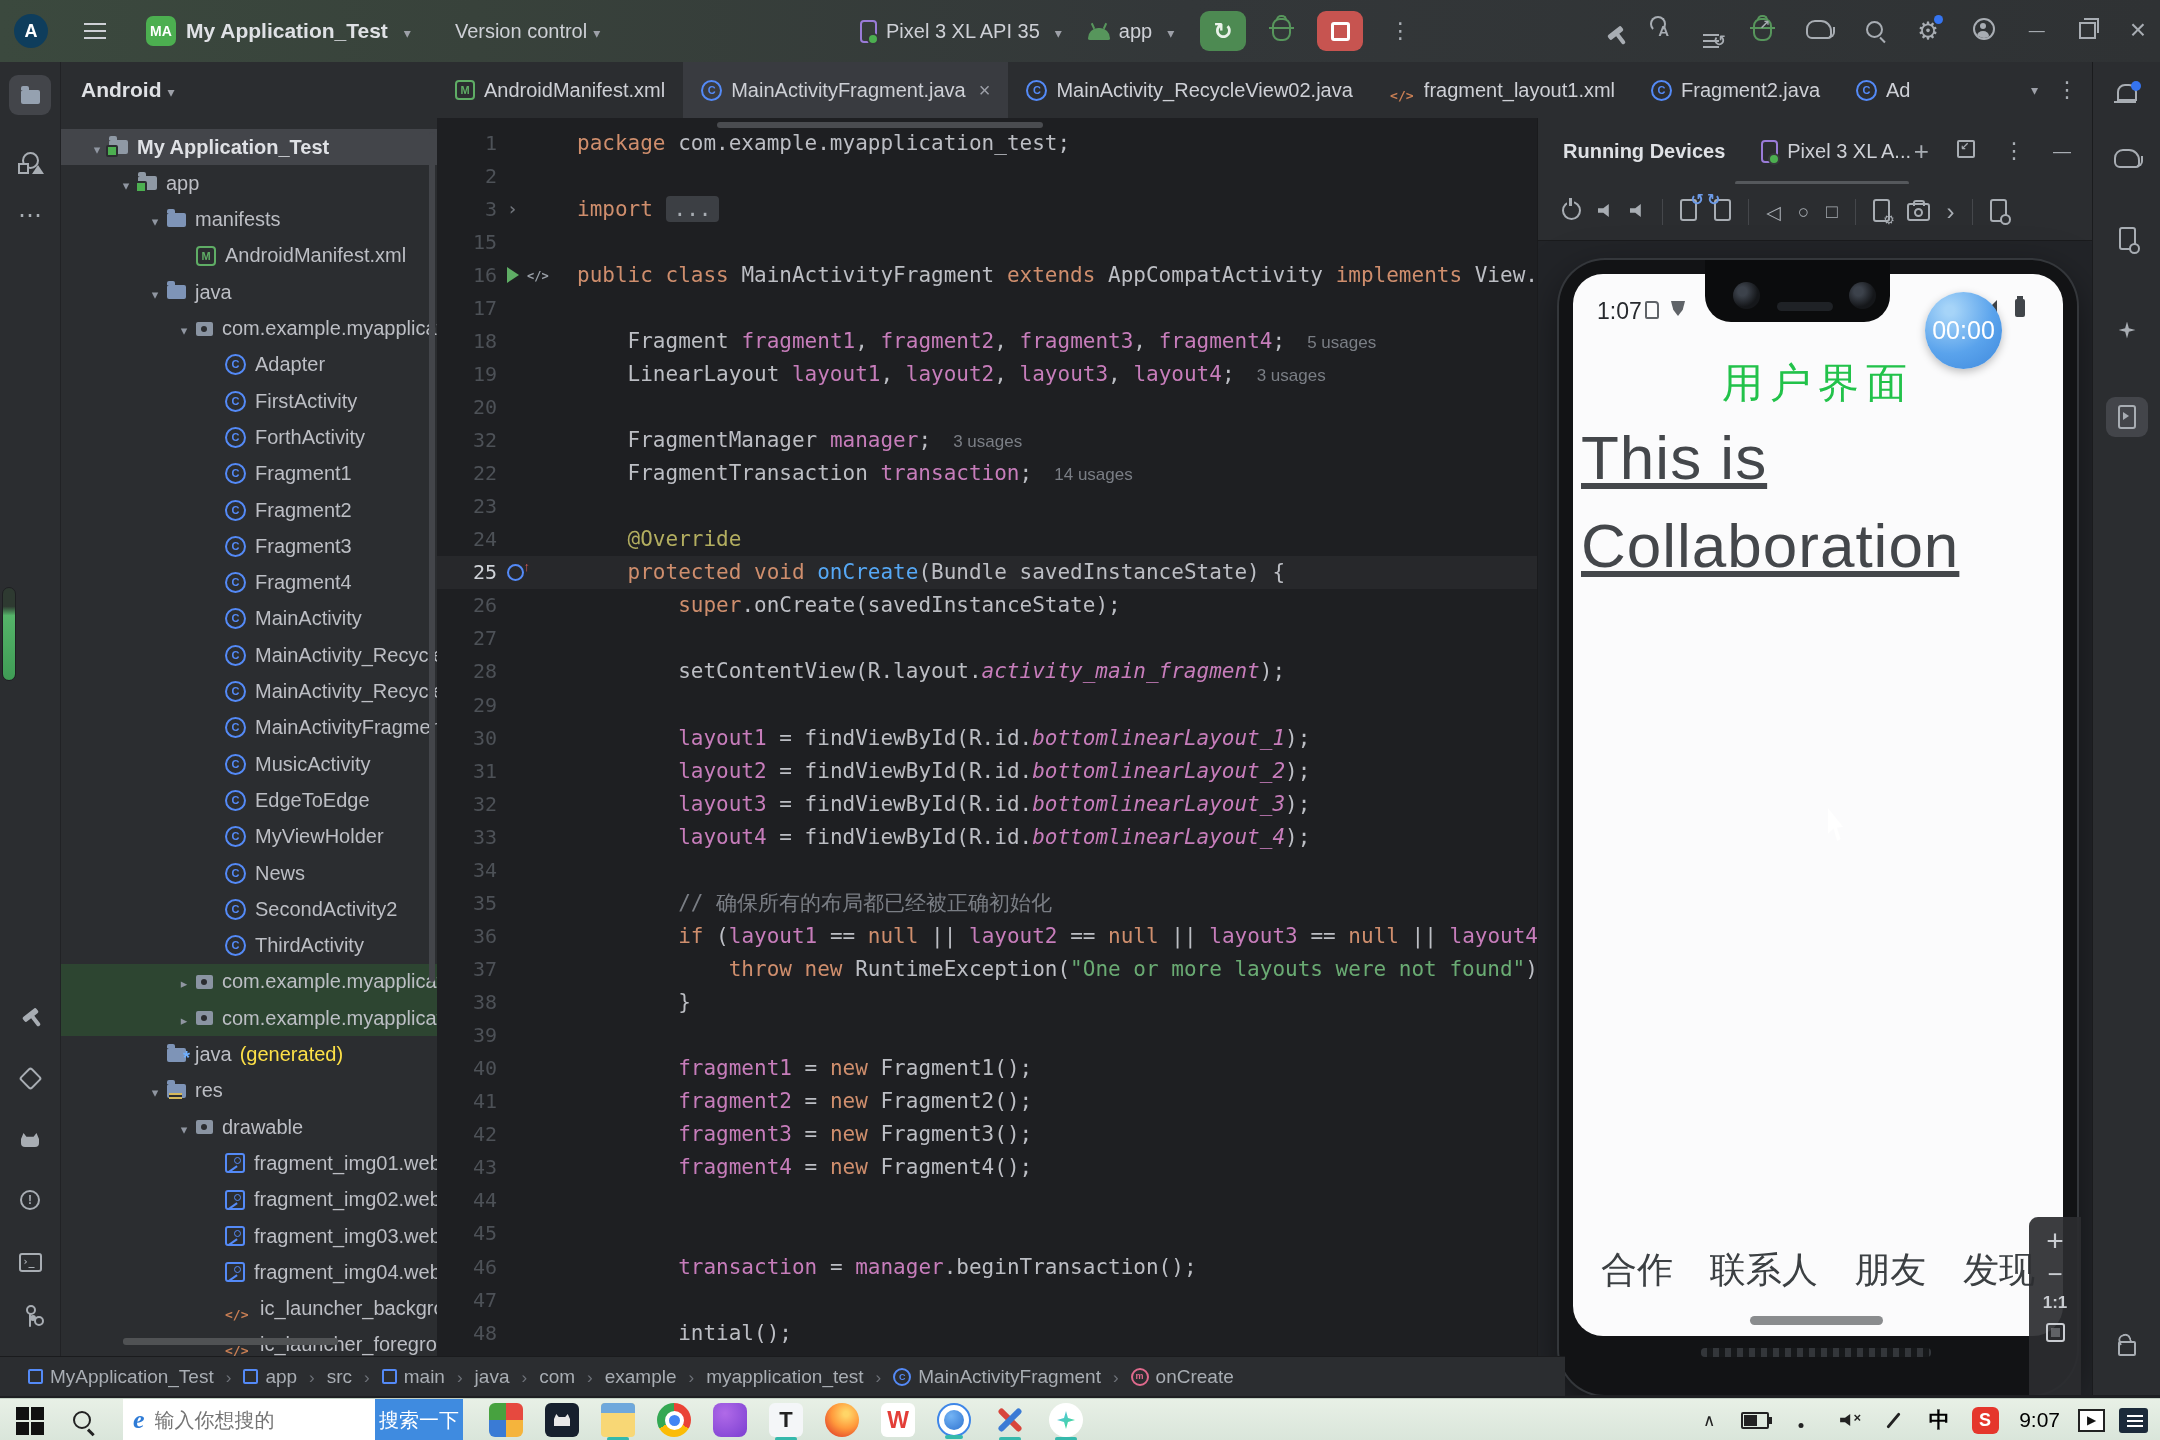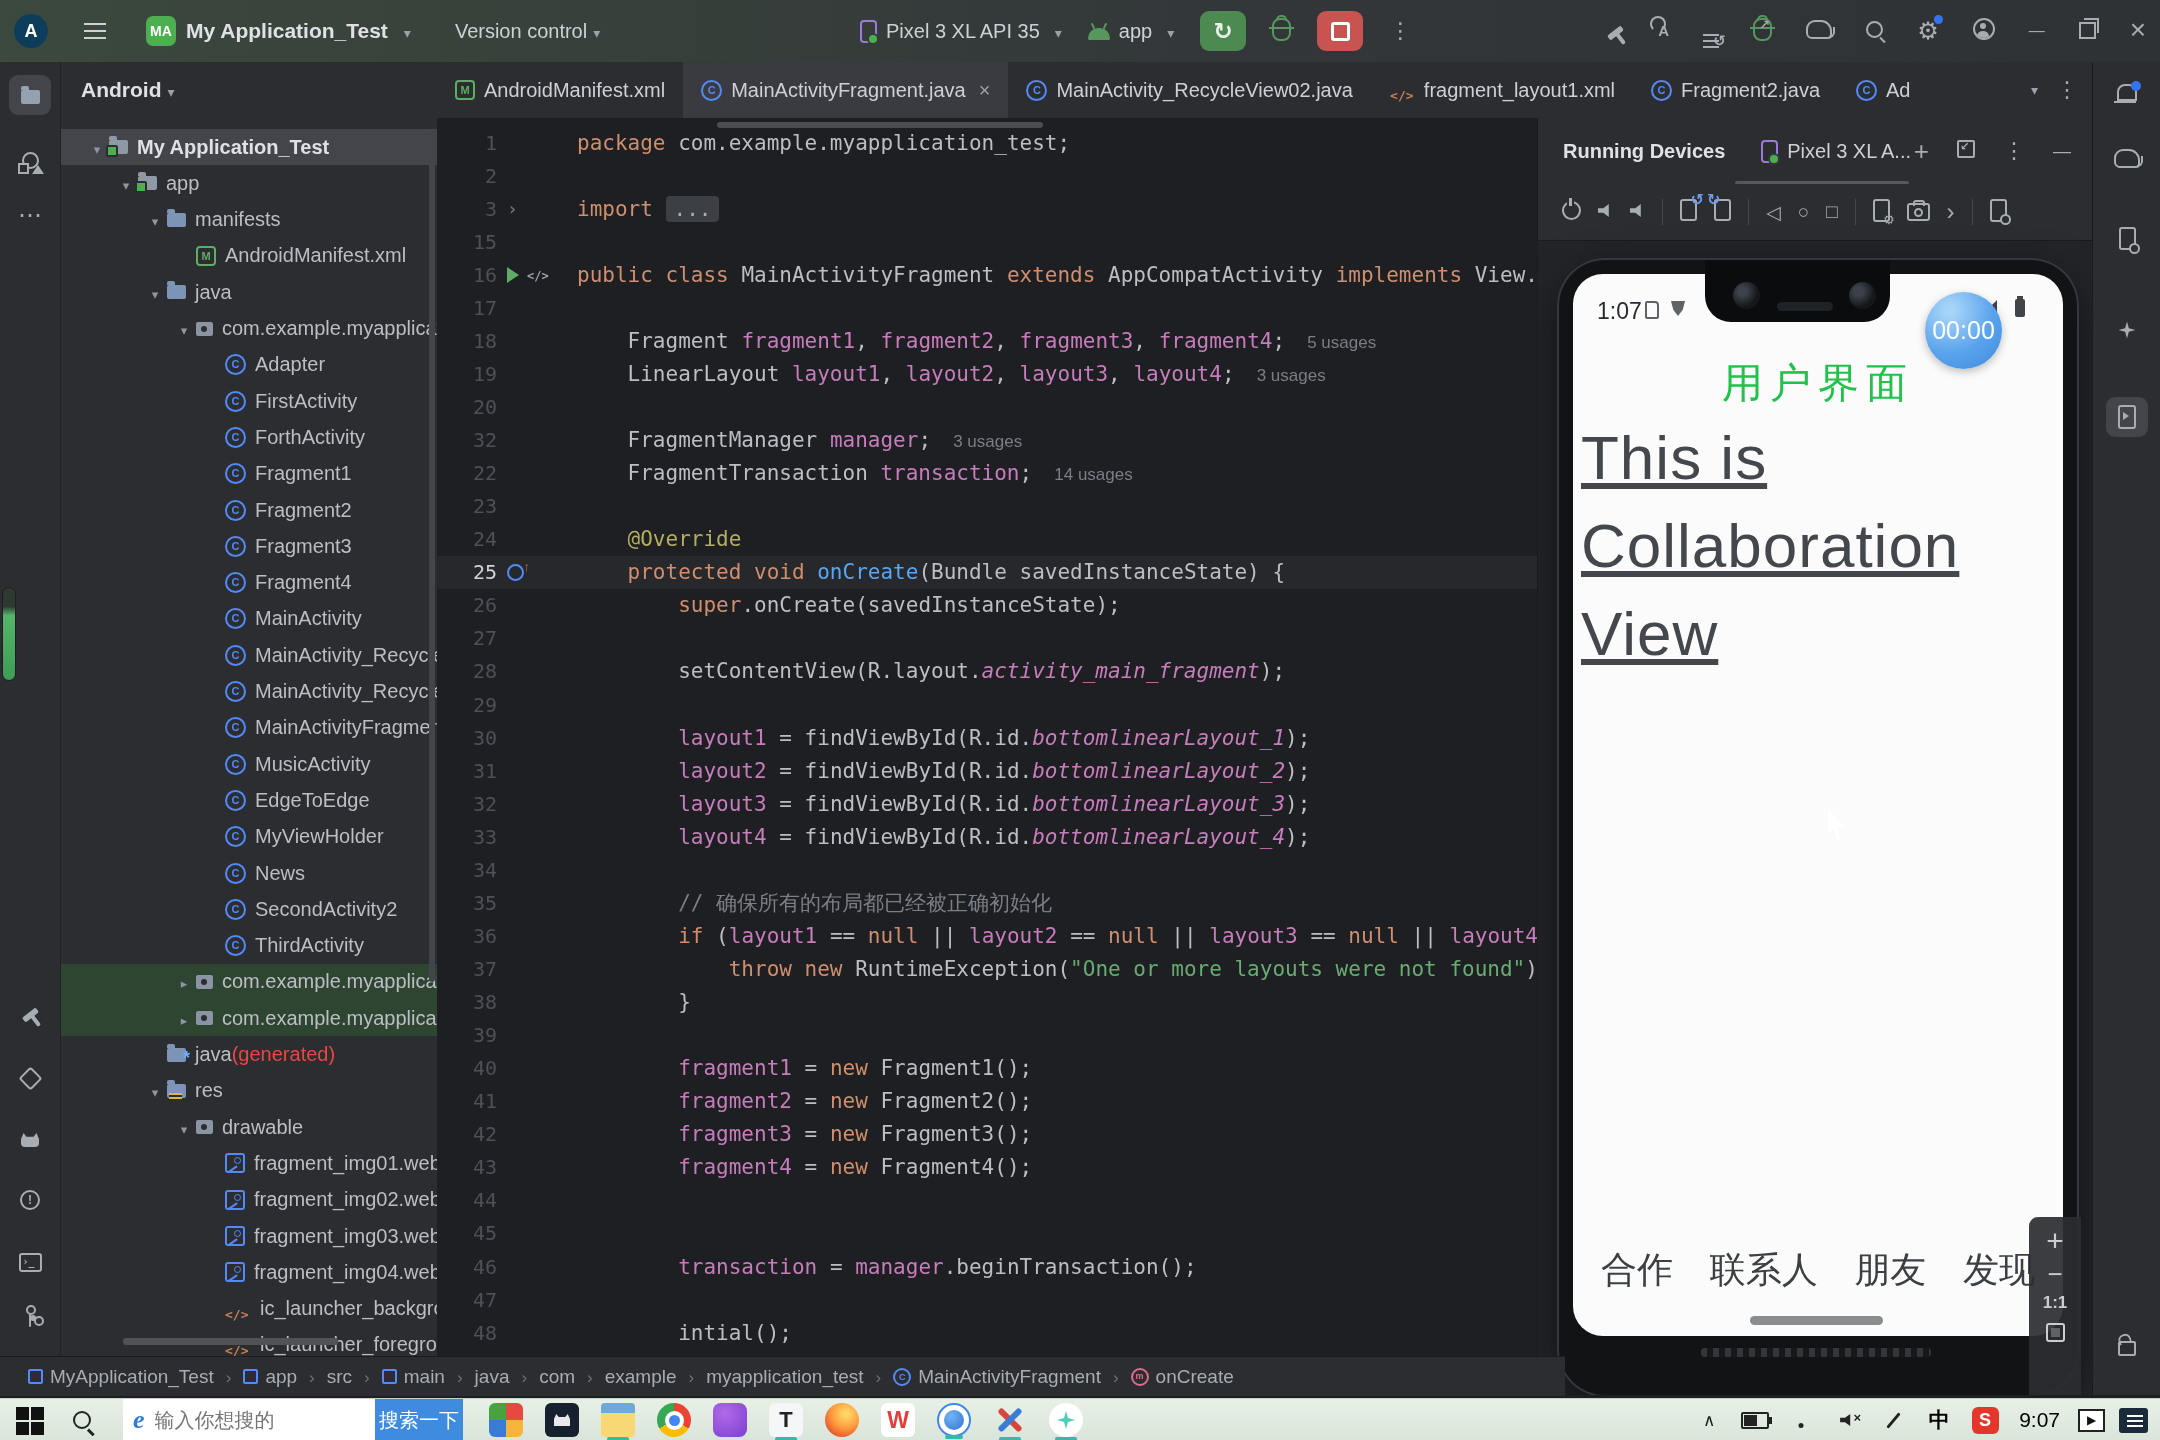--- a/index.html
+++ b/index.html
@@ -104,21 +104,21 @@
   .pp-head{position:absolute;left:20px;top:16px;display:flex;align-items:center;font-size:21px;font-weight:700;color:#DFE1E5;}
   #tree{position:absolute;left:0;top:67px;right:0;}
   .trow{position:absolute;left:0;right:0;height:36px;display:flex;align-items:center;white-space:nowrap;font-size:20px;color:#BCBEC4;}
   .trow.sel{background:#43454A;}
   .trow.green{background:#2D4531;}
   .trow .tchev{width:20px;text-align:center;flex:none;}
   .trow .tchev::after{font-size:13px;color:#9096A1;}
   .trow .tchev.down::after{content:"▾";}
   .trow .tchev.right::after{content:"▸";}
   .trow .ticon{margin:0 9px 0 2px;}
-  .trow .suffix{color:#ef4444;}
+  .trow .suffix{color:#fde047;margin-left:8px;}
   .ic-module{width:19px;height:14px;background:#8F99A5;border-radius:2px;margin-top:3px;}
   .ic-module::before{content:"";position:absolute;top:-4px;left:0;width:8px;height:4px;background:inherit;border-radius:2px 2px 0 0;}
   .ic-module::after{content:"";position:absolute;left:-3px;bottom:-3px;width:8px;height:8px;background:#4CAF50;border:2px solid #2B2D30;border-radius:2px;}
   .ic-package{width:17px;height:14px;background:#8A94A2;border-radius:2px;}
   .ic-package::after{content:"";position:absolute;left:5px;top:4px;width:6px;height:6px;border-radius:50%;background:#2B2D30;}
   .ic-javagen{width:19px;height:14px;background:#7E94B7;border-radius:2px;margin-top:3px;}
   .ic-javagen::before{content:"";position:absolute;top:-4px;left:0;width:8px;height:4px;background:inherit;border-radius:2px 2px 0 0;}
   .ic-javagen::after{content:"*";position:absolute;right:-4px;bottom:-7px;color:#6FAFFF;font:700 18px "Liberation Sans";}
   .ic-res{width:19px;height:14px;background:#7E94B7;border-radius:2px;margin-top:3px;}
   .ic-res::before{content:"";position:absolute;top:-4px;left:0;width:8px;height:4px;background:inherit;border-radius:2px 2px 0 0;}
@@ -835,21 +835,20 @@
       <div id="screen">
         <span class="stat-time">1:07</span>
         <span class="st-sd"></span>
         <span class="st-shield"></span>
         <span class="st-signal"></span>
         <span class="st-batt"></span>
         <div id="apptitle">用户界面</div>
         <div id="bodytext">
             <div>This is</div>
             <div>Collaboration</div>
-            <div>View</div>
           </div>
         <div id="btabs">
             <button>合作</button>
             <button>联系人</button>
             <button>朋友</button>
             <button>发现</button>
           </div>
         <div id="homebar"></div>
         <div id="timerfab">00:00</div>
       </div>

